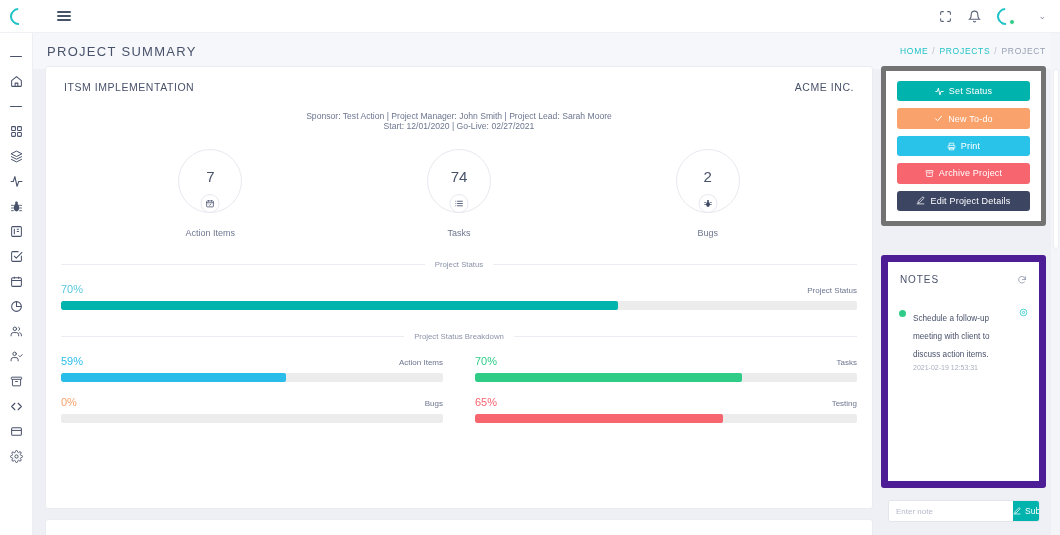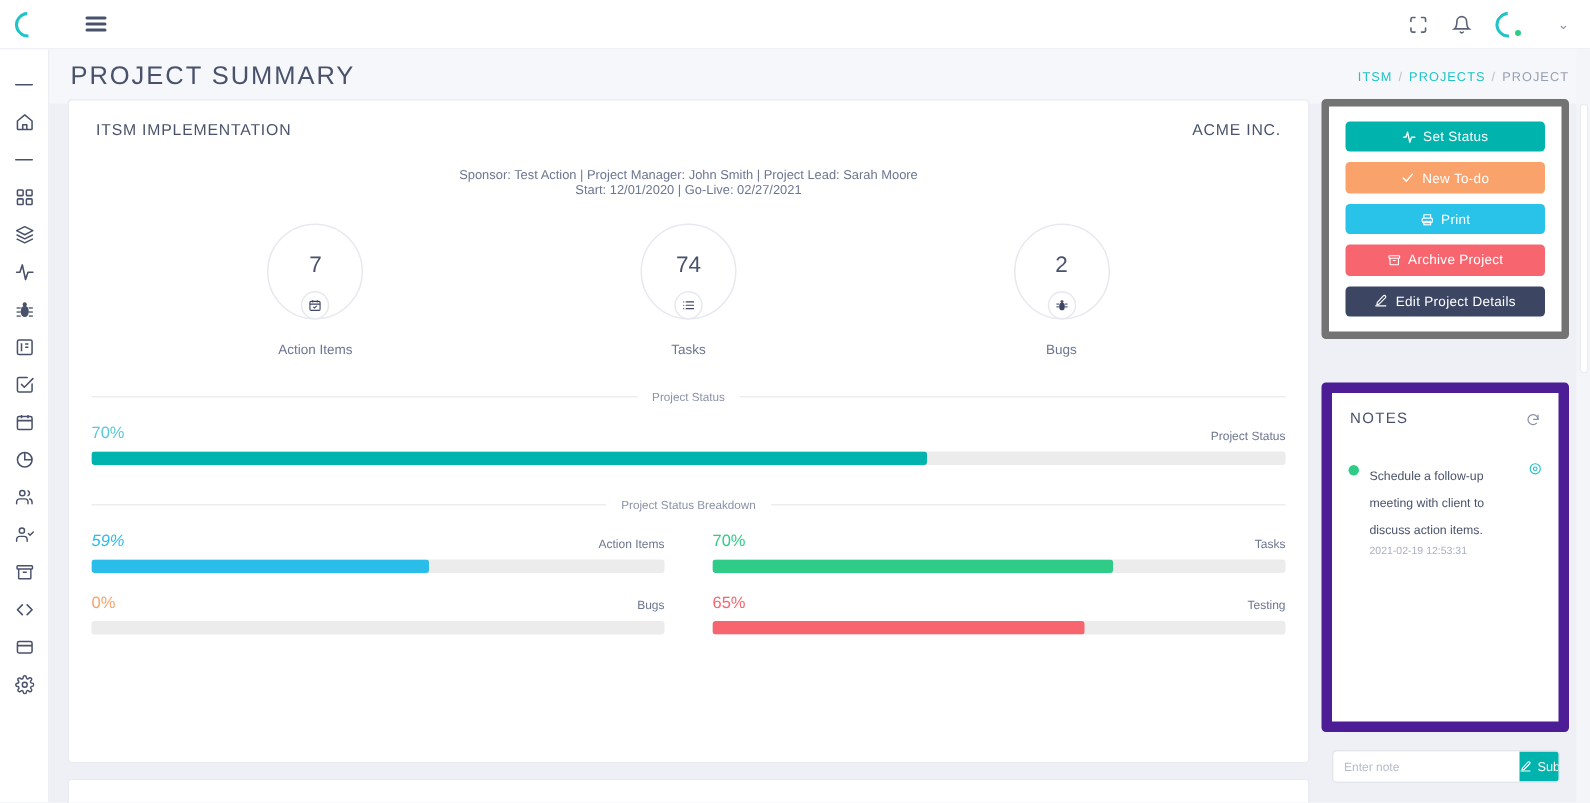--- a/index.html
+++ b/index.html
@@ -53,21 +53,21 @@
   }
   .rail-div { width: 12px; height: 1.6px; background: #49526b; border-radius: 1px; }
 
   
   .pagehead {
     position: absolute; top: 33px; left: 33px; width: 1027px; height: 36px;
     background: #f6f7fa; display: flex; align-items: center;
     padding: 0 14px 0 14px;
   }
   .page-title {
-    font-size: 17px; letter-spacing: 1.3px; color: #49526b; font-weight: 400;
+    font-size: 13px; letter-spacing: 1.3px; color: #49526b; font-weight: 400;
   }
   .crumbs { margin-left: auto; font-size: 8.5px; letter-spacing: 0.7px; display: flex; align-items: center; gap: 4px; }
   .crumb-link { color: #21c3c8; cursor: pointer; }
   .crumb-sep { color: #b8bfce; }
   .crumb-cur { color: #97a0b3; }
 
   
   .card {
     position: absolute; top: 66px; left: 45px; width: 828px; height: 443px;
     background: #fff; border: 1px solid #eaecf2; border-radius: 3px;
@@ -303,21 +303,21 @@
     <svg width="13" height="13" viewBox="0 0 24 24" fill="none" stroke="currentColor" stroke-width="1.8">
         <circle cx="12" cy="12" r="3"></circle>
         <path d="M19.4 15a1.6 1.6 0 0 0 .3 1.8l.1.1a2 2 0 1 1-2.8 2.8l-.1-.1a1.6 1.6 0 0 0-1.8-.3 1.6 1.6 0 0 0-1 1.5V21a2 2 0 1 1-4 0v-.1a1.6 1.6 0 0 0-1-1.5 1.6 1.6 0 0 0-1.8.3l-.1.1A2 2 0 1 1 4.4 17l.1-.1a1.6 1.6 0 0 0 .3-1.8 1.6 1.6 0 0 0-1.5-1H3a2 2 0 1 1 0-4h.1a1.6 1.6 0 0 0 1.5-1 1.6 1.6 0 0 0-.3-1.8l-.1-.1A2 2 0 1 1 7 4.4l.1.1a1.6 1.6 0 0 0 1.8.3h.1a1.6 1.6 0 0 0 1-1.5V3a2 2 0 1 1 4 0v.1a1.6 1.6 0 0 0 1 1.5 1.6 1.6 0 0 0 1.8-.3l.1-.1A2 2 0 1 1 19.6 7l-.1.1a1.6 1.6 0 0 0-.3 1.8v.1a1.6 1.6 0 0 0 1.5 1H21a2 2 0 1 1 0 4h-.1a1.6 1.6 0 0 0-1.5 1z"></path>
       </svg>
   </div>
 </div>
 
 <div class="pagehead">
   <div class="page-title">PROJECT SUMMARY</div>
   <div class="crumbs">
-    <span class="crumb-link">ITSM</span>
+    <span class="crumb-link">HOME</span>
     <span class="crumb-sep">/</span>
     <span class="crumb-link">PROJECTS</span>
     <span class="crumb-sep">/</span>
     <span class="crumb-cur">PROJECT</span>
   </div>
 </div>
 
 <div class="card">
   <div class="card-head">
     <div class="proj-name">ITSM IMPLEMENTATION</div>
@@ -389,21 +389,21 @@
   <div class="divlabel">
     <span class="ln"></span>
     <span class="tx">Project Status Breakdown</span>
     <span class="ln"></span>
   </div>
 
   <div class="bars-grid">
     <div class="bars-col">
       <div class="bar-block">
         <div class="bar-top">
-          <span class="bar-pct" id="b0-pct" style="color: rgb(43, 189, 234); font-style: italic;">59%</span>
+          <span class="bar-pct" id="b0-pct" style="color: rgb(43, 189, 234);">59%</span>
           <span class="bar-name">Action Items</span>
         </div>
         <div class="bar-track">
             <div class="bar-fill" id="b0-fill" style="width: 59%; background: rgb(43, 189, 234);"></div>
           </div>
       </div>
       <div class="bar-block">
         <div class="bar-top">
           <span class="bar-pct" id="b2-pct" style="color: rgb(249, 162, 108);">0%</span>
           <span class="bar-name">Bugs</span>

